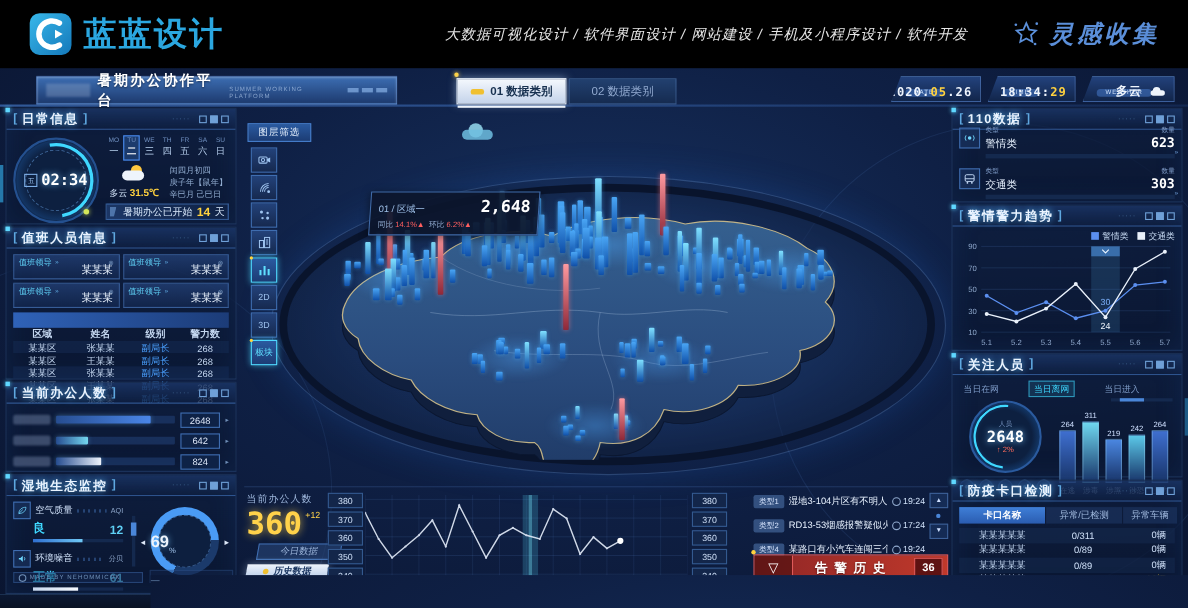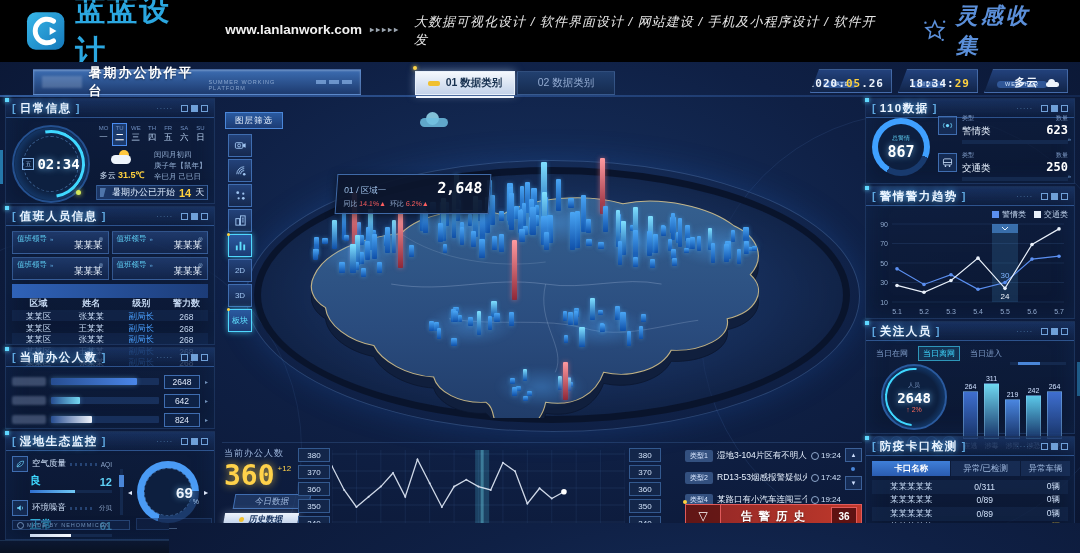--- a/index.html
+++ b/index.html
@@ -142,21 +142,21 @@
   .estatus{font-size:11px;font-weight:bold;color:#3fd8ff;}
   .evalue{font-size:11px;color:#5fd0f5;font-weight:bold;}
   .ebar{height:3px;background:#14294e;margin-left:18px;}
   .ebar i{display:block;height:3px;background:linear-gradient(90deg,#2f6fd0,#6fc8f5);}
   .ebar.wh i{background:linear-gradient(90deg,#c8d8ee,#f5f9ff);}
   #ecoRight{flex:1;display:flex;align-items:center;justify-content:center;gap:5px;}
   .vslider{width:3px;height:46px;background:#14294e;position:relative;}
   .vslider i{position:absolute;left:-1px;top:6px;width:5px;height:12px;background:#4a86d8;}
   .gauge69{position:relative;width:62px;height:62px;border-radius:50%;background:conic-gradient(from 200deg,#4a9bf5 0 248deg,#1b3a6b 248deg 360deg);}
   .gauge69::after{content:'';position:absolute;inset:7px;border-radius:50%;background:#0d1f3f;border:1px dashed rgba(110,170,240,.4);box-sizing:border-box;}
-  .gtxt{position:absolute;inset:0;display:flex;align-items:center;justify-content:flex-end;z-index:1;color:#eef4fc;margin-left:32px;}
+  .gtxt{position:absolute;inset:0;display:flex;align-items:center;justify-content:flex-start;z-index:1;color:#eef4fc;}
   .gtxt .dash{color:#6f8fb8;font-size:8px;}
   .gtxt .gv{font-size:15px;font-weight:bold;text-shadow:0 0 6px rgba(120,200,255,.8);}
   .gtxt .gu{font-size:7px;color:#9fc0e8;align-self:flex-end;margin-bottom:18px;}
   .gtri{color:#dfe9fa;font-size:8px;}
   #ecoCredit{position:absolute;left:6px;bottom:3px;width:118px;height:10px;border:1px solid rgba(70,120,190,.4);background:rgba(20,40,80,.55);color:#6f8fb8;font-size:5.5px;letter-spacing:1px;display:flex;align-items:center;gap:3px;padding:0 4px;box-sizing:border-box;}
   #ecoCredit .cc{width:5px;height:5px;border:1px solid #6f8fb8;border-radius:50%;}
   #ecoCredit2{position:absolute;left:130px;bottom:3px;width:74px;height:10px;background:rgba(20,40,80,.4);border:1px solid rgba(70,120,190,.25);}
 
   
   #b110{display:flex;gap:8px;align-items:center;height:58px;}
@@ -176,21 +176,21 @@
   .r110 .vl{font-size:12px;font-weight:bold;color:#fff;font-family:"DejaVu Sans Mono",monospace;}
   .r110 .bar{height:4px;background:#14294e;margin-top:2px;position:relative;}
   .r110 .barr{position:absolute;right:-3px;top:-4px;color:#6f9fd8;font-size:6px;}
 
   
   #trendBody{height:108px;}
   #trendLegend{position:absolute;right:6px;top:3px;display:flex;gap:8px;z-index:2;}
   .lgi{display:flex;align-items:center;gap:3px;font-size:8px;color:#c4d7f0;}
 
   
-  #focusTabs{display:flex;gap:6px;align-items:center;height:14px;margin-bottom:2px;}
+  #focusTabs{display:flex;gap:23px;align-items:center;height:14px;margin-bottom:2px;}
   .ftab{font-size:8px;color:#7f9cc8;padding:1px 4px;cursor:pointer;}
   .ftab.on{color:#3fd8ff;border:1px solid rgba(63,216,255,.6);background:rgba(63,216,255,.12);}
   #focusMain{display:flex;gap:6px;}
   #focusGaugeCol{width:84px;flex:none;}
   .gfocus{position:relative;width:62px;height:62px;margin:2px auto 0;border-radius:50%;border:2px solid #2a5a9e;background:radial-gradient(circle,#0d2040 55%,#123462 70%,#0d2040 74%);}
   .gfocus .arc{position:absolute;inset:2px;border-radius:50%;border:2px solid transparent;border-top-color:#3fd8ff;border-left-color:#3fd8ff;transform:rotate(-40deg);}
   .gfocus .inn{position:absolute;inset:0;display:flex;flex-direction:column;align-items:center;justify-content:center;}
   .gfocus .cap{font-size:6px;color:#7f9cc8;}
   .gfocus .val{font-size:14px;font-weight:bold;color:#fff;font-family:"DejaVu Sans Mono",monospace;text-shadow:0 0 6px rgba(120,200,255,.9);}
   .gfocus .dlt{font-size:7px;color:#ff6b5b;}
@@ -300,24 +300,20 @@
               <stop offset="1" stop-color="#1478ba"></stop>
             </linearGradient>
           </defs>
         <rect x="1" y="1" width="38" height="38" rx="9" fill="url(#lg)"></rect>
         <path d="M28 10 A12 12 0 1 0 28 30" fill="none" stroke="#fff" stroke-width="5" stroke-linecap="round"></path>
         <path d="M24 16 L31 20 L24 24 Z" fill="#fff"></path>
       </svg>
       <span class="logo-text">蓝蓝设计</span>
     </div>
     <div class="contact">
-      <div class="l1">
-        <span>www.lanlanwork.com</span>
-        <span class="arr">▸▸▸▸▸</span>
-      </div>
       <div class="l2">
       </div>
     </div>
     <div class="services">大数据可视化设计 / 软件界面设计 / 网站建设 / 手机及小程序设计 / 软件开发</div>
     <div class="collect">
       <svg width="26" height="26" viewBox="0 0 26 26">
         <path d="M13 3 L15.6 9 L21.8 9.8 L17.3 13.9 L18.5 20 L13 17 L7.5 20 L8.7 13.9 L4.2 9.8 L10.4 9 Z" fill="none" stroke="#5b8fd9" stroke-width="1.6"></path>
         <circle cx="3.5" cy="4.5" r="1.2" fill="#5b8fd9"></circle>
           <circle cx="22.5" cy="3.5" r="1.2" fill="#5b8fd9"></circle>
           <circle cx="21" cy="22" r="1.2" fill="#5b8fd9"></circle>
@@ -914,26 +910,20 @@
           <span class="t">110数据</span>
           <span class="br">]</span>
         <span class="dots">·····</span>
         <span class="wins">
             <i></i>
             <i class="f"></i>
             <i></i>
           </span>
         </div>
       <div class="pbody" id="b110">
-        <div class="g110">
-          <div class="gtxt2">
-              <span class="cap">总警情</span>
-              <span class="val">867</span>
-            </div>
-        </div>
         <div id="rows110">
             <div class="r110">
               <div class="ric">
                 <svg viewBox="0 0 16 16">
                   <circle cx="8" cy="8" r="2" fill="#6fd8ff"></circle>
                   <path d="M4 5a5 5 0 0 0 0 6M12 5a5 5 0 0 1 0 6" fill="none" stroke="#6fd8ff"></path>
                 </svg>
               </div>
               <div class="rbody">
                 <div class="caps">
@@ -959,21 +949,21 @@
                   <circle cx="10.5" cy="12.5" r="1" fill="#cfe4ff"></circle>
                 </svg>
               </div>
               <div class="rbody">
                 <div class="caps">
                   <span>类型</span>
                   <span>数量</span>
                 </div>
                 <div class="mainr">
                   <span class="nm">交通类</span>
-                  <span class="vl">250</span>
+                  <span class="vl">303</span>
                 </div>
                 <div class="bar">
                   <div style="width: 56%; background: linear-gradient(90deg, rgba(40, 80, 150, 0.9), rgb(232, 238, 248));"></div>
                   <span class="barr">»</span>
                 </div>
               </div>
             </div>
           </div>
       </div>
     </section>
@@ -1267,21 +1257,21 @@
           <span class="atime">
             <span class="aclk"></span>
             <span>19:24</span>
           </span>
         </div>
         <div class="arow" style="top: 22px;">
           <span class="atag">类型2</span>
           <span class="atxt">RD13-53烟感报警疑似火灾</span>
           <span class="atime">
             <span class="aclk"></span>
-            <span>17:42</span>
+            <span>17:24</span>
           </span>
         </div>
         <div class="arow" style="top: 44px;">
           <span class="atag">类型4</span>
           <span class="atxt">某路口有小汽车连闯三个红灯</span>
           <span class="atime">
             <span class="aclk"></span>
             <span>19:24</span>
           </span>
         </div>

